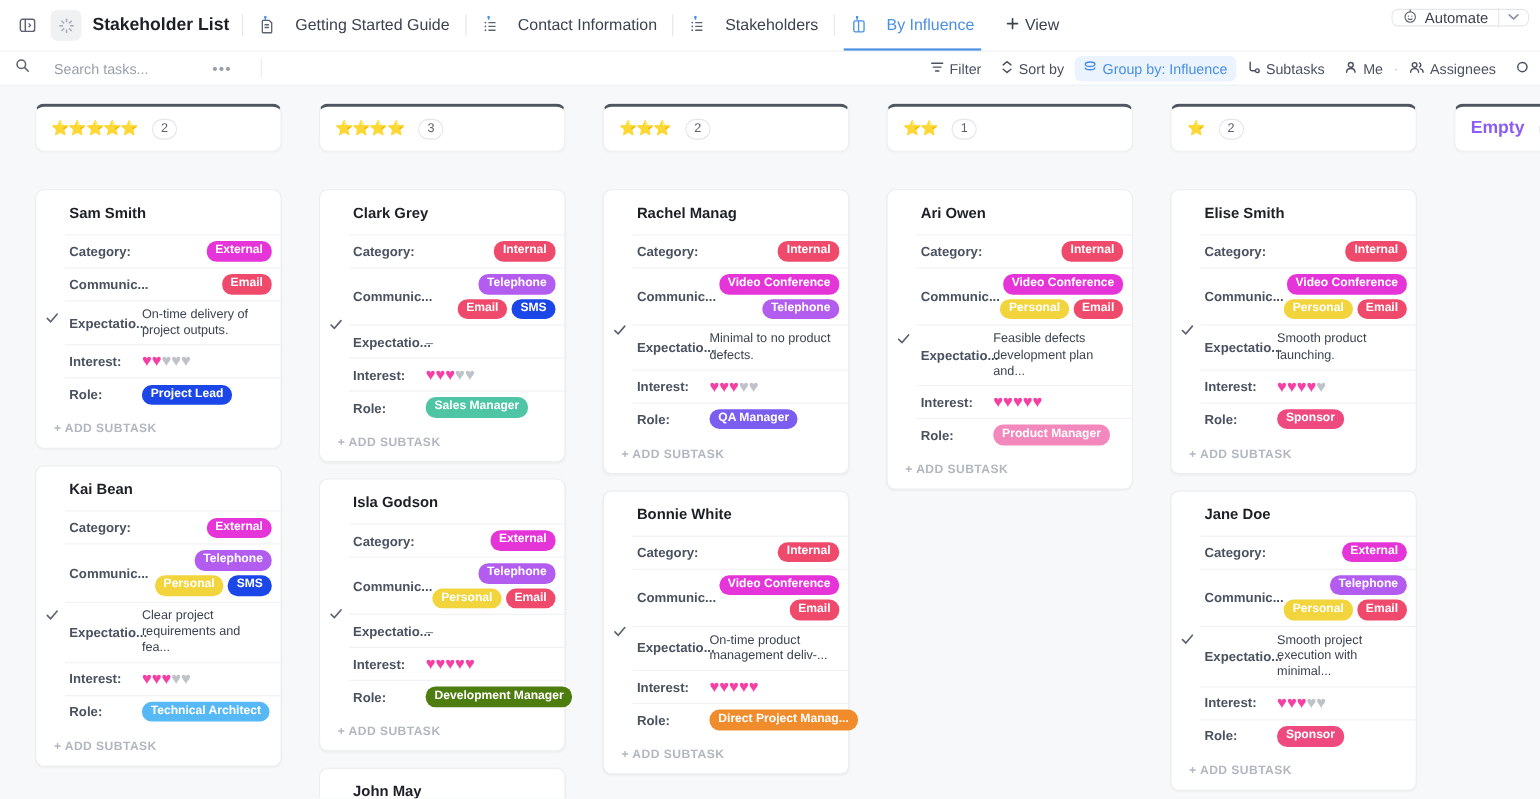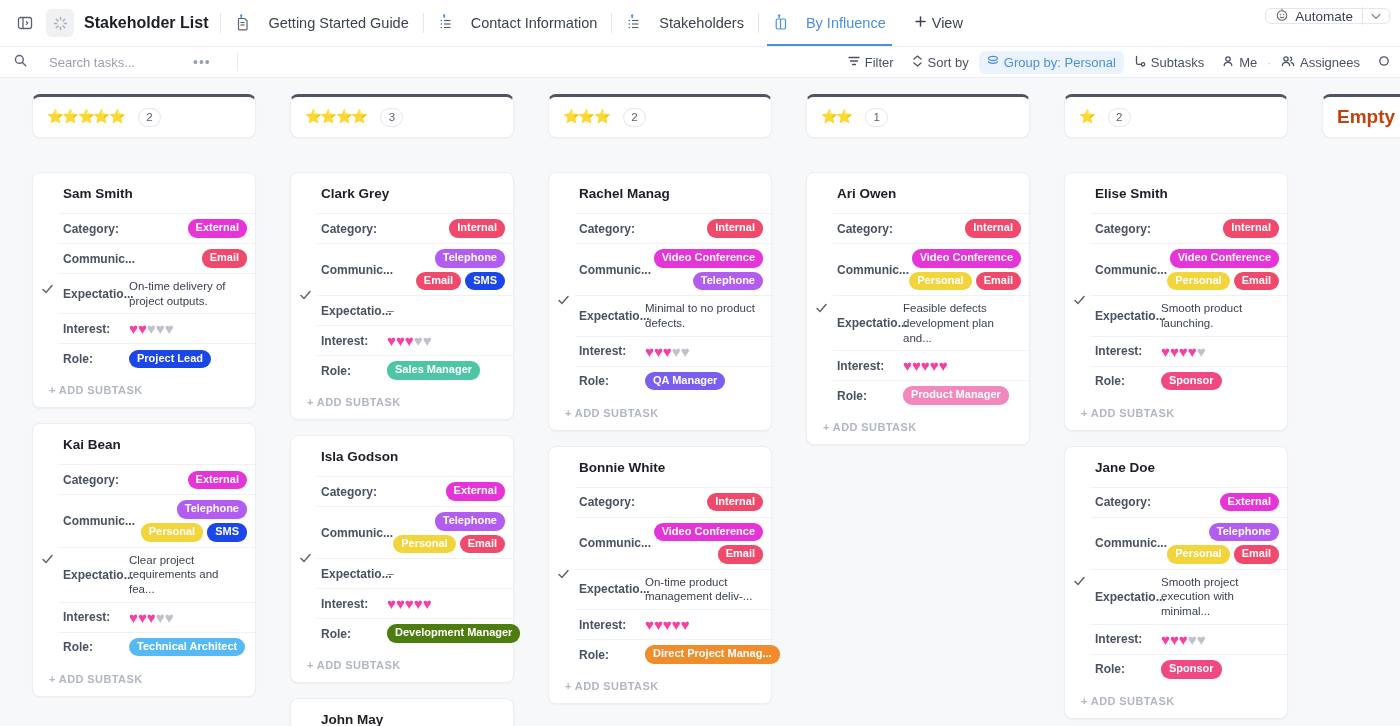--- a/index.html
+++ b/index.html
@@ -98,21 +98,21 @@
   .col { width: 224px; flex: none; }
 
   .col-head {
     background: #fff; height: 44px;
     border-radius: 8px; border: 1px solid #eceef1;
     border-top: 3px solid #4e5561;
     display: flex; align-items: center; padding: 0 14px;
     box-shadow: 0 1px 2px rgba(0,0,0,0.03);
   }
   .stars { font-size: 13.5px; letter-spacing: -1.2px; line-height: 1; }
-  .empty-label { font-size: 19px; font-weight: bold; color: #c2410c; }
+  .empty-label { font-size: 16px; font-weight: bold; color: #8b5cf6; }
   .count {
     margin-left: 13px; min-width: 23px; height: 19px;
     border: 1px solid #e4e6ea; border-radius: 10px;
     display: flex; align-items: center; justify-content: center;
     font-size: 11.5px; color: #5c6370; padding: 0 6px;
   }
 
   .cards { margin-top: 34px; }
 
   .card {
@@ -316,21 +316,21 @@
       </span>
       <span>Sort by</span>
     </div>
     <div class="tb-item chip">
       <span>
         <svg width="12" height="12" viewBox="0 0 12 12" fill="none" stroke="#4a90e2" stroke-width="1.3">
           <ellipse cx="6" cy="3.4" rx="4.4" ry="2.1"></ellipse>
             <path d="M1.6 6.3c0 1.2 2 2.1 4.4 2.1s4.4-.9 4.4-2.1"></path>
         </svg>
       </span>
-      <span>Group by: Personal</span>
+      <span>Group by: Influence</span>
     </div>
     <div class="tb-item">
       <span>
         <svg width="12" height="12" viewBox="0 0 12 12" fill="none" stroke="#4a5260" stroke-width="1.3">
           <path d="M2.5 1.5v6.2c0 .9.7 1.6 1.6 1.6h3.1" stroke-linecap="round"></path>
             <circle cx="9" cy="9.3" r="1.7"></circle>
         </svg>
       </span>
       <span>Subtasks</span>
     </div>

